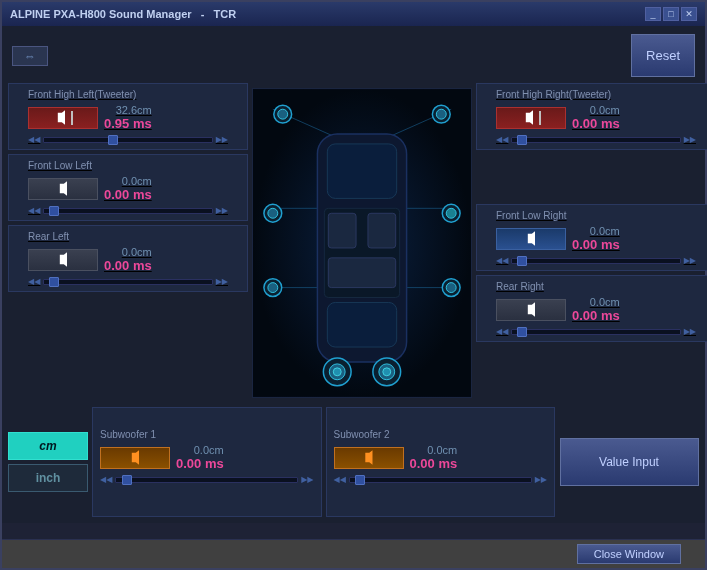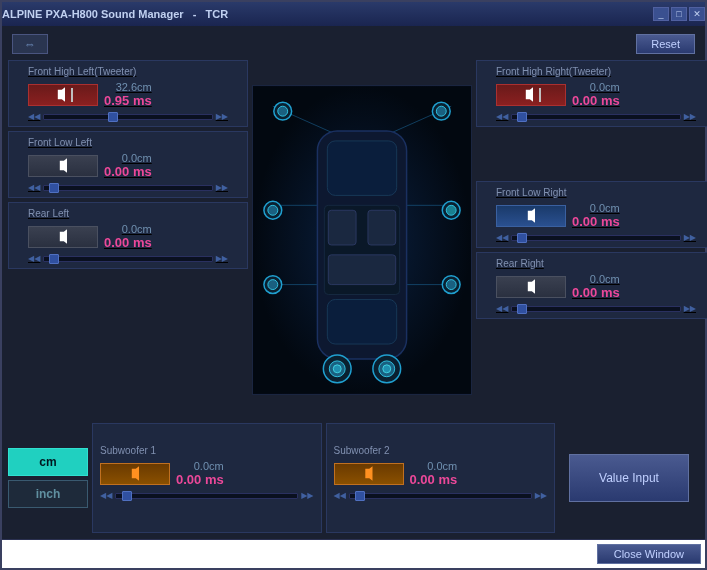--- a/index.html
+++ b/index.html
@@ -16,21 +16,21 @@
       background: #1e2235;
       border: 2px solid #3a4060;
       display: flex;
       flex-direction: column;
     }
     .title-bar {
       background: linear-gradient(to bottom, #2a3a6a, #1a2550);
       height: 24px;
       display: flex;
       align-items: center;
-      padding: 0 0;
+      padding: 0 8px;
       justify-content: space-between;
       flex-shrink: 0;
     }
     .title-bar-text {
       color: #c0d0f0;
       font-size: 11px;
       font-weight: bold;
     }
     .title-bar-controls {
       display: flex;
@@ -62,22 +62,22 @@
       width: 36px; height: 20px;
       background: #2a3550;
       border: 1px solid #4a5580;
       display: flex; align-items: center; justify-content: center;
       color: #7090c0; font-size: 12px;
     }
     .reset-btn {
       background: linear-gradient(to bottom, #4a5a90, #2a3a70);
       border: 1px solid #6070a0;
       color: #c0d0ff;
-      font-size: 11px;
-      padding: 3px 14px;
+      font-size: 13px;
+      padding: 13px 14px;
       cursor: pointer;
     }
     .middle-area {
       display: flex;
       flex: 1;
       gap: 4px;
     }
     .left-panels {
       display: flex;
       flex-direction: column;
@@ -204,20 +204,21 @@
       border: 1px solid #3a5a70;
       font-size: 12px;
       font-weight: bold;
       cursor: pointer;
       display: flex; align-items: center; justify-content: center;
     }
     .unit-btn.active {
       background: #20d0c0;
       color: #001820;
       border-color: #30e0d0;
+      font-style: italic;
     }
     .unit-btn.inactive {
       background: #1e2a3a;
       color: #6090a0;
     }
     .sub-panels {
       display: flex;
       gap: 4px;
       flex: 1;
     }
@@ -233,30 +234,31 @@
       align-items: center;
       justify-content: center;
     }
     .value-input-btn {
       background: linear-gradient(to bottom, #4a5a90, #2a3a70);
       border: 1px solid #6070a0;
       color: #c0d0ff;
       font-size: 12px;
       padding: 16px 16px;
       cursor: pointer;
-      width: 120px;
+      width: 139px;
       text-align: center;
     }
     .close-bar {
-      background: #ffffff;
+      background: #404040;
       border-top: 1px solid #2a3050;
-      padding: 4px 4px;
+      padding: 4px 24px;
       display: flex;
       justify-content: flex-end;
       flex-shrink: 0;
+      margin-top: 16px;
     }
     .close-btn {
       background: linear-gradient(to bottom, #4a5a90, #2a3a70);
       border: 1px solid #6070a0;
       color: #c0d0ff;
       font-size: 11px;
       padding: 3px 16px;
       cursor: pointer;
     }
     

